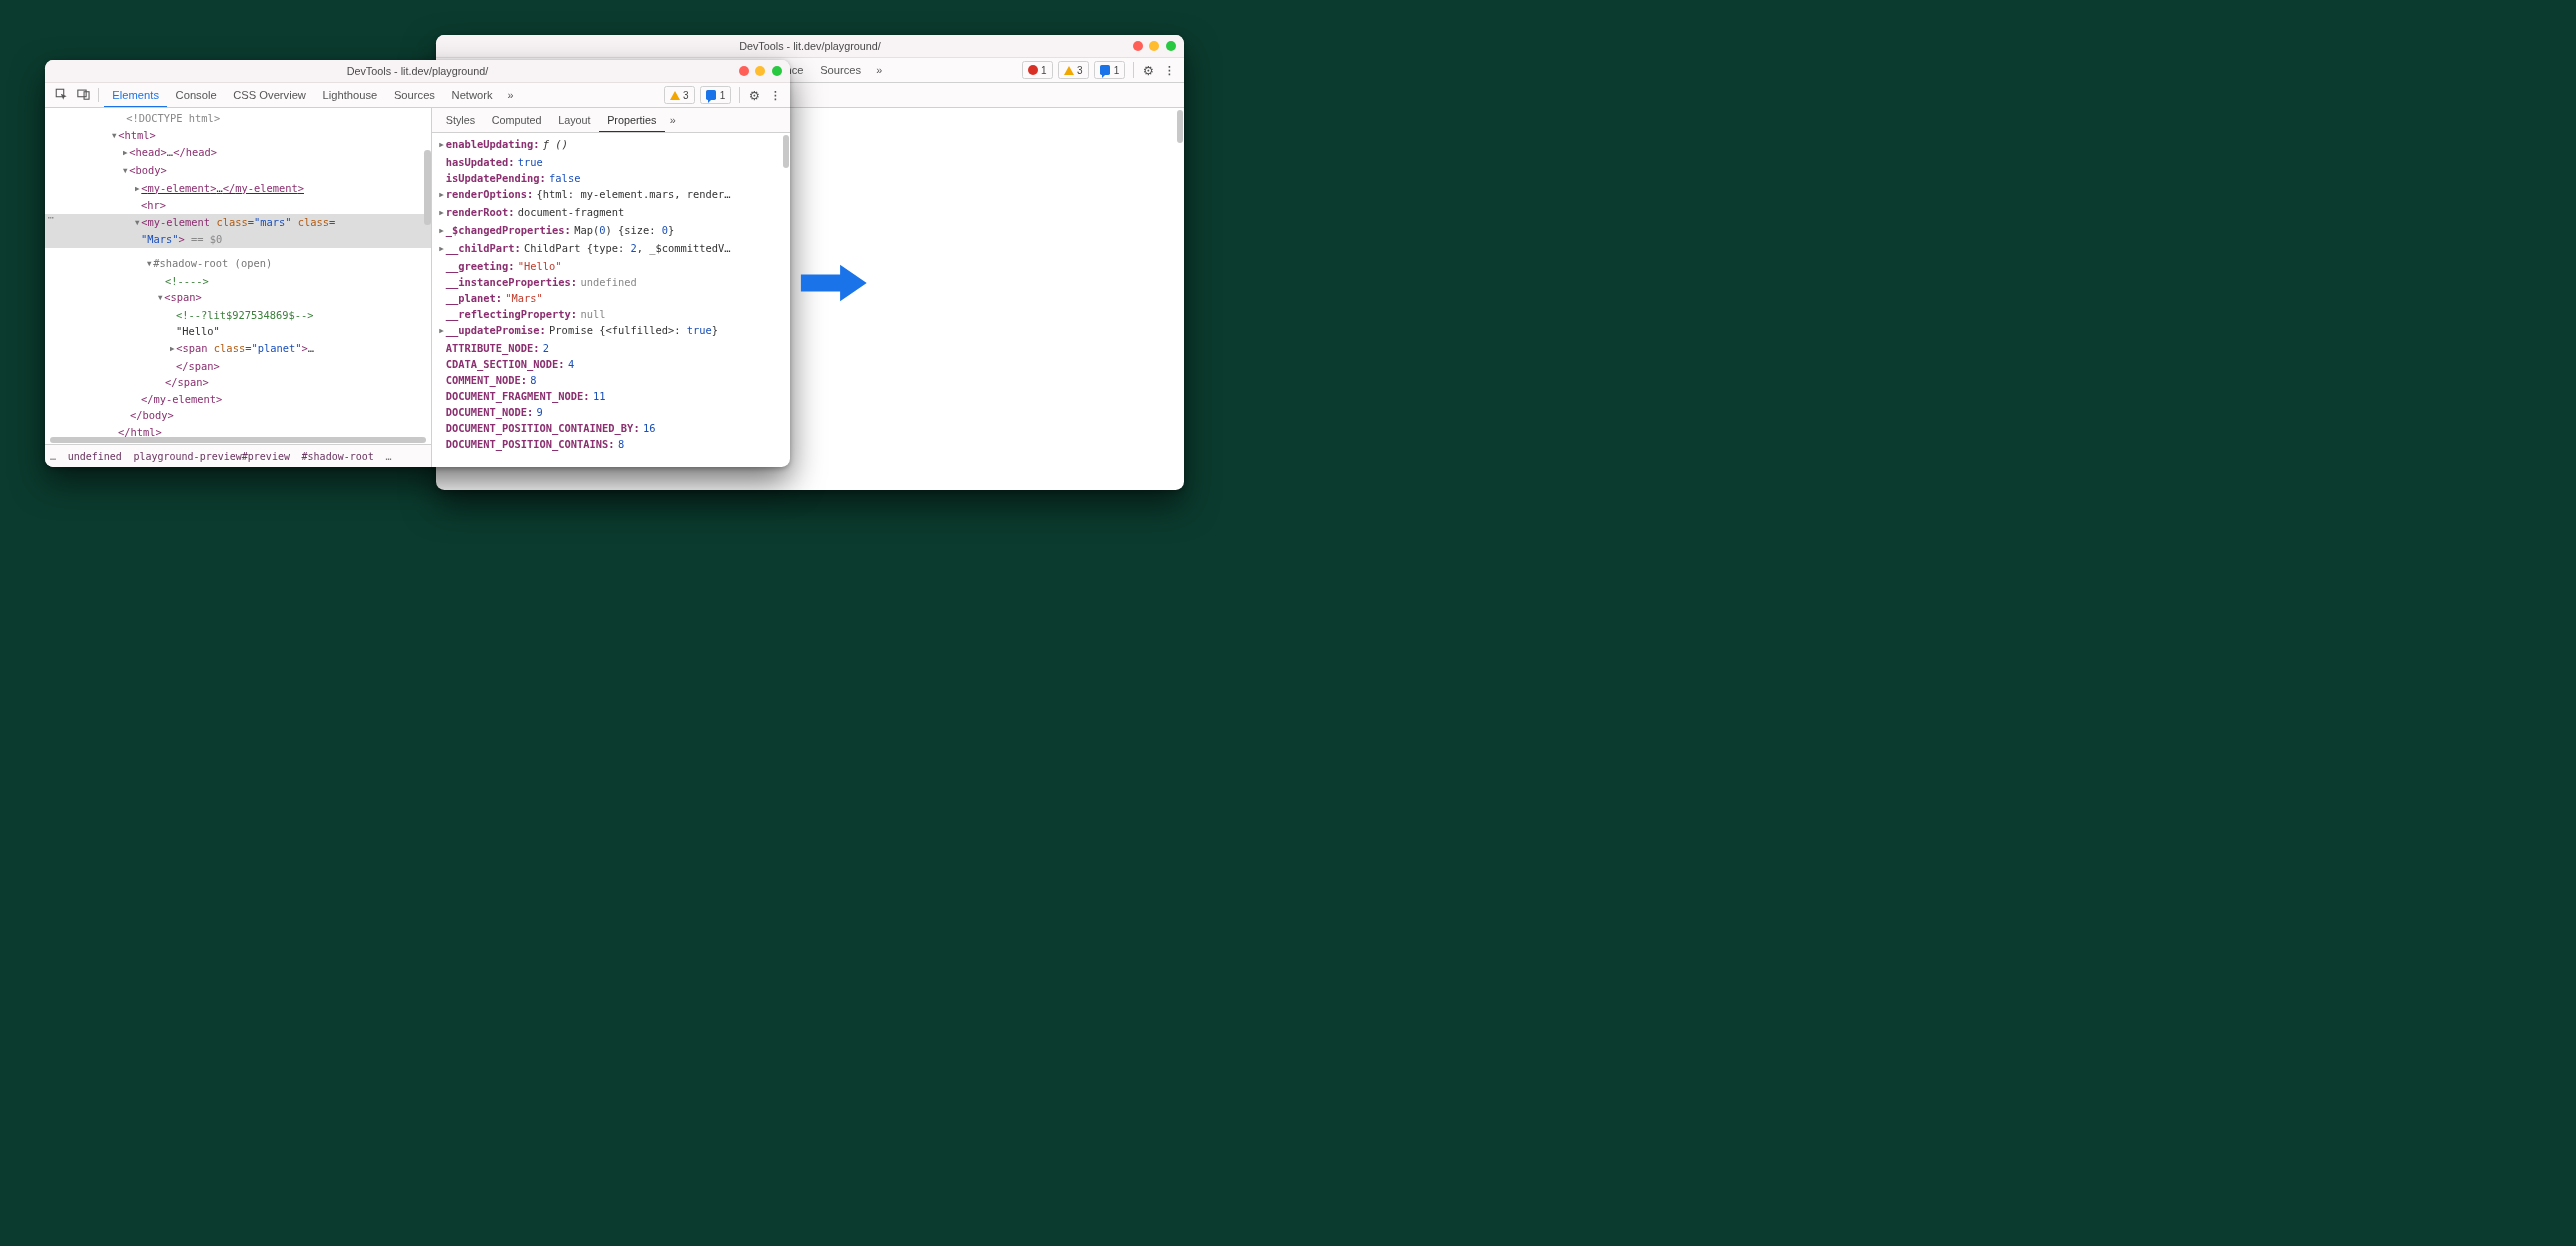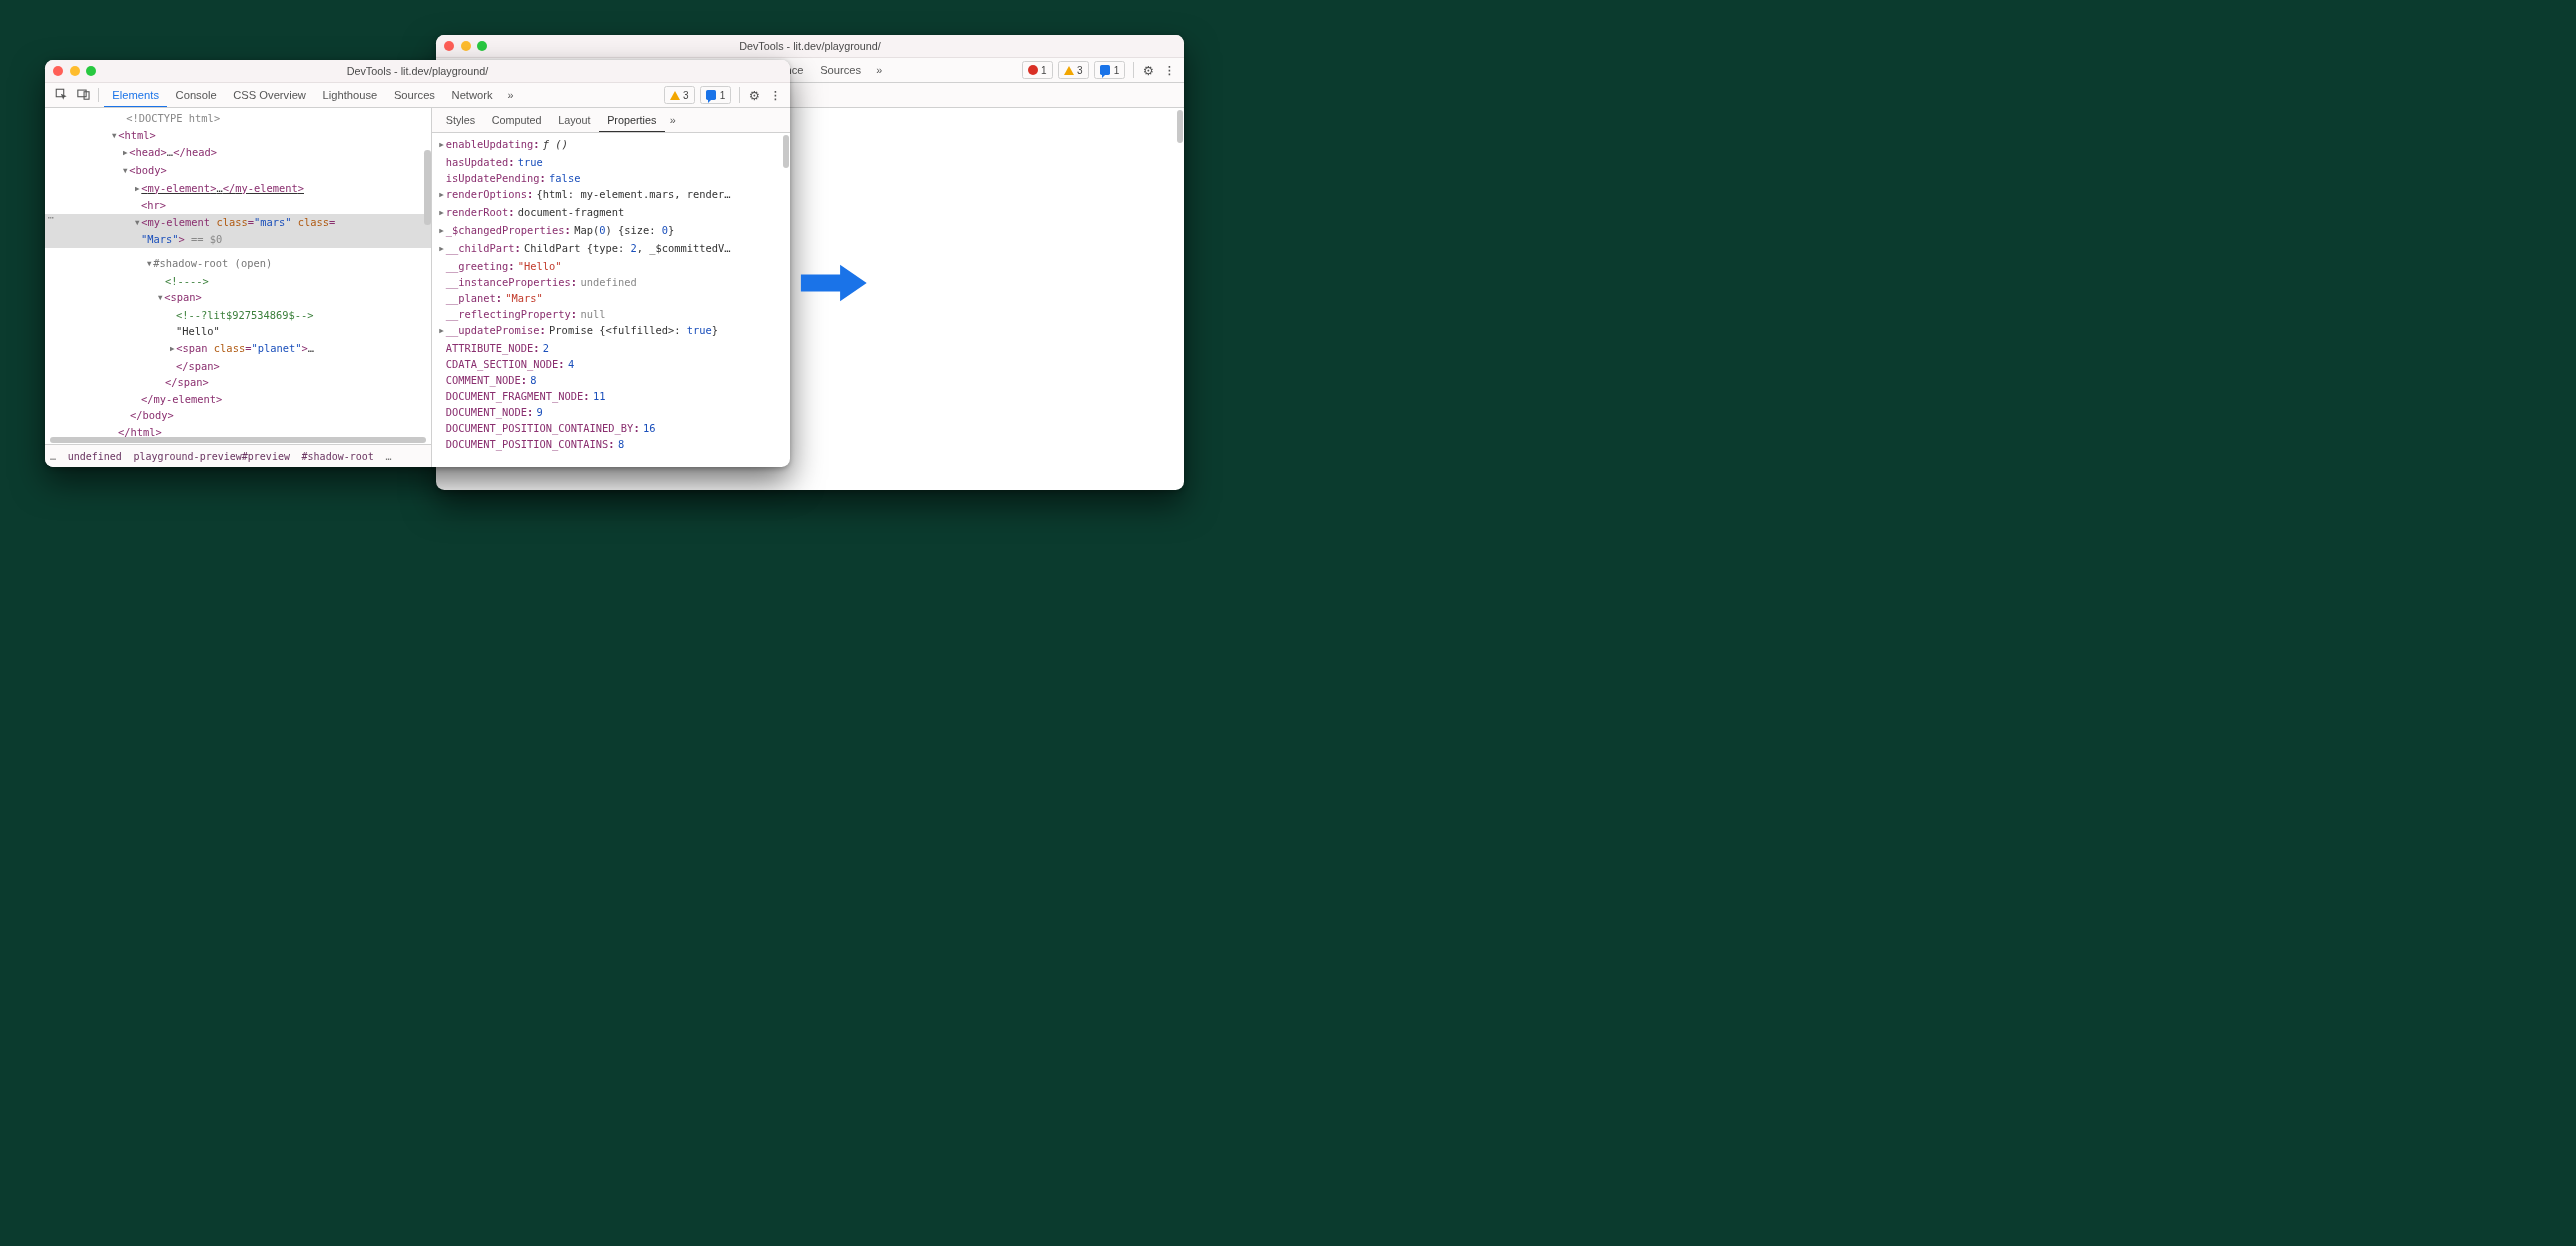--- a/index.html
+++ b/index.html
@@ -27,20 +27,21 @@
   
   .titlebar {
     height: 23px;
     background: #f8f3f4;
     border-bottom: 0.8px solid #e6e0e1;
     display: flex;
     align-items: center;
     padding: 0 8.3px;
     position: relative;
     flex-shrink: 0;
+    justify-content: flex-end;
   }
   .traffic { display:flex; gap:6.6px; }
   .dot { width:10px; height:10px; border-radius:50%; }
   .dot.red{background:#ff5f57;}
   .dot.yellow{background:#febc2e;}
   .dot.green{background:#28c840;}
   .title {
     position:absolute; left:0; right:0;
     text-align:center; font-size:10.8px; color:#4a4a4a; pointer-events:none;
   }
@@ -117,21 +118,21 @@
     display:flex; align-items:center; padding:0 5px; gap:11.6px;
     font-family: ui-monospace, Menlo, monospace; font-size:10px; color:#6a3561;
     flex-shrink:0;
   }
   .crumbs .dots{color:#777;}
 
   
   .props { flex:1; overflow:auto; padding:2.5px 5px; }
   .prow { white-space:nowrap; line-height:16px; display:flex; align-items:baseline;}
   .ptw { display:inline-block; width:8.3px; text-align:center; color:#777; font-size:7.5px; transform:translateY(-0.8px);}
-  .pkey { color:#8a2f6f; font-weight:400; }
+  .pkey { color:#8a2f6f; font-weight:700; }
   .pcolon{color:#8a2f6f; font-weight:600; margin-right:3.3px;}
   .pval { color:#333; }
   .pstr { color:#c23a2b;}
   .pnum { color:#1a4fbb;}
   .pbool{ color:#1a4fbb;}
   .pfn  { color:#333; font-style:italic;}
   .pgrey{ color:#888;}
 
   
   .arrow {

